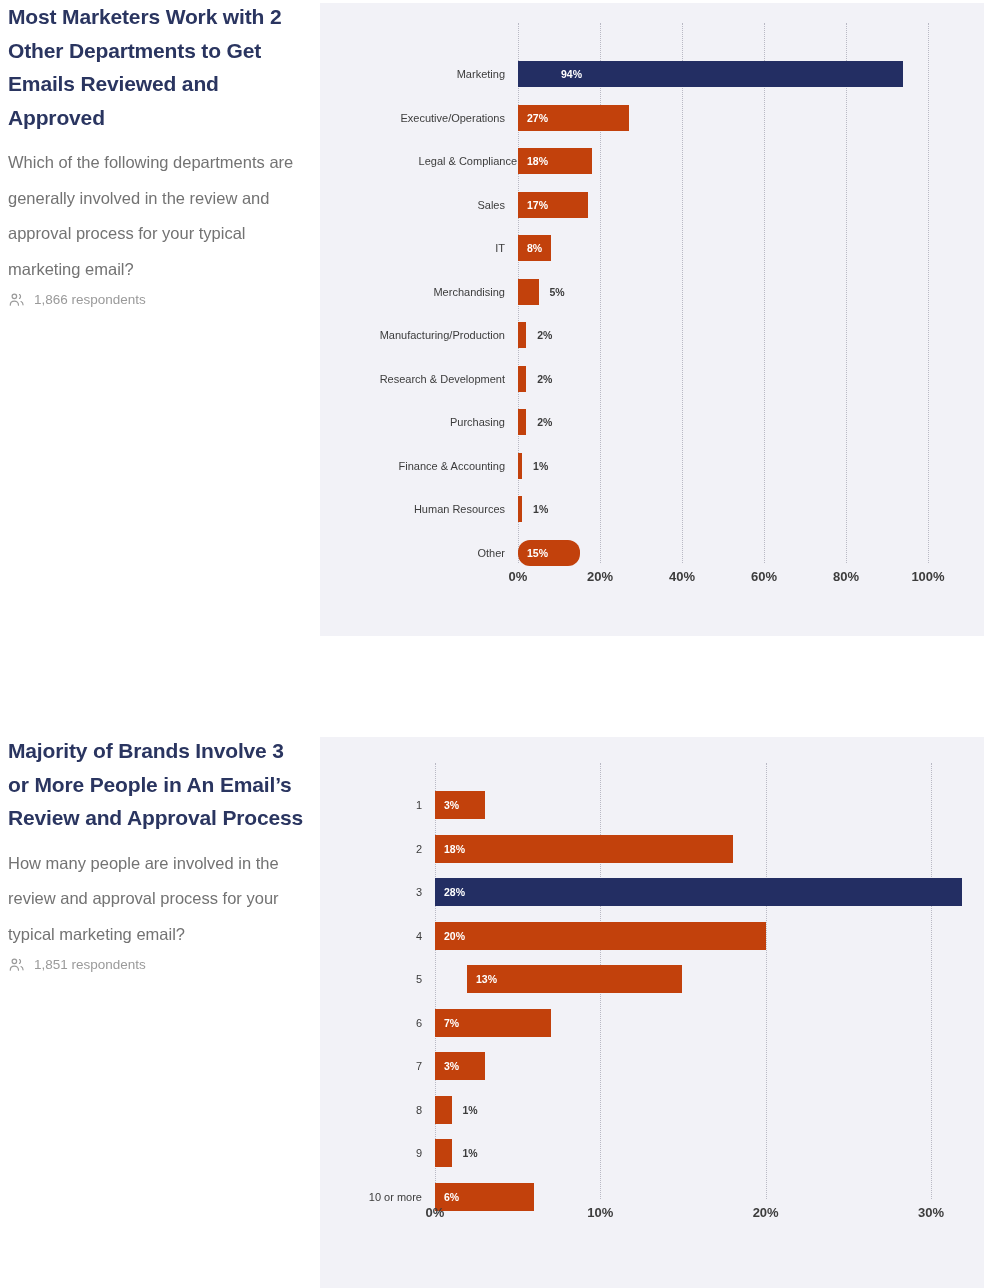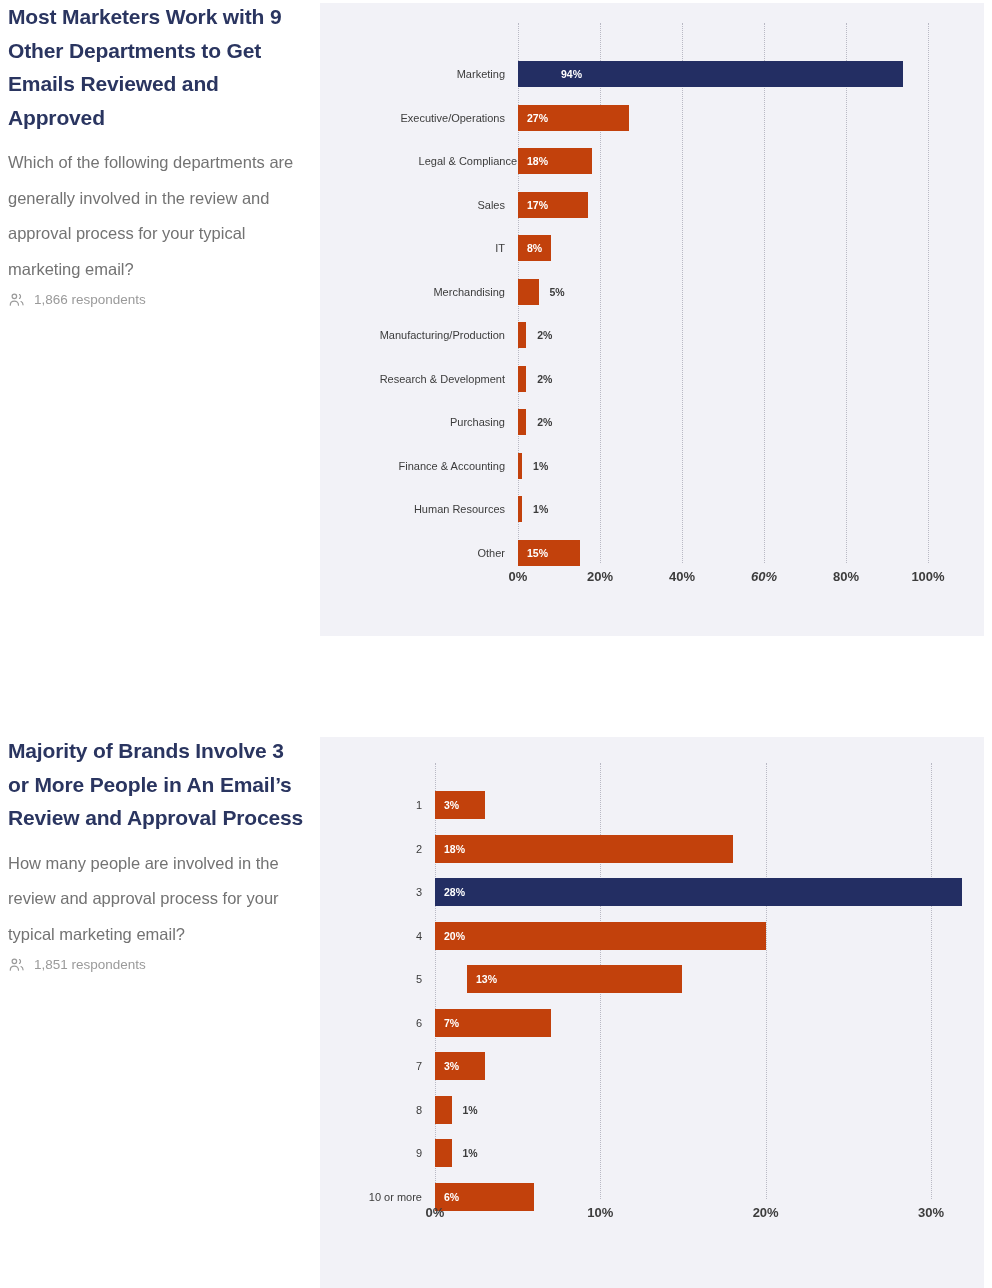--- a/index.html
+++ b/index.html
@@ -102,21 +102,21 @@
     white-space: nowrap;
   }
 </style>
 </head>
 <body>
 
 <div class="page">
 
   <div class="section" id="section-1">
     <div class="text-col">
-      <h2 class="chart-title">Most Marketers Work with 9 Other Departments to Get Emails Reviewed and Approved</h2>
+      <h2 class="chart-title">Most Marketers Work with 2 Other Departments to Get Emails Reviewed and Approved</h2>
       <p class="chart-question">Which of the following departments are generally involved in the review and approval process for your typical marketing email?</p>
       <div class="respondents">
         <span>
           <svg width="17" height="17" viewBox="0 0 24 24" fill="none" stroke="#9a9a9a" stroke-width="1.7" stroke-linecap="round" stroke-linejoin="round">
             <circle cx="9" cy="7.5" r="3.2"></circle>
             <path d="M3.2 20c0-3.3 2.6-5.6 5.8-5.6s5.8 2.3 5.8 5.6"></path>
             <path d="M16.2 5.1a3.2 3.2 0 0 1 0 5.4"></path>
             <path d="M18.4 14.9c1.7.8 2.8 2.5 2.8 4.6"></path>
           </svg>
         </span>
@@ -166,29 +166,29 @@
             <div class="cat-label" style="left: 0px; width: 155px; top: 392px;">Purchasing</div>
             <div class="bar" style="left: 168px; top: 386px; width: 8.2px; height: 26px;"></div>
             <div class="bar-value-out" style="left: 187.2px; top: 393px;">2%</div>
             <div class="cat-label" style="left: 0px; width: 155px; top: 435.5px;">Finance &amp; Accounting</div>
             <div class="bar" style="left: 168px; top: 429.5px; width: 4.1px; height: 26px;"></div>
             <div class="bar-value-out" style="left: 183.1px; top: 436.5px;">1%</div>
             <div class="cat-label" style="left: 0px; width: 155px; top: 479px;">Human Resources</div>
             <div class="bar" style="left: 168px; top: 473px; width: 4.1px; height: 26px;"></div>
             <div class="bar-value-out" style="left: 183.1px; top: 480px;">1%</div>
             <div class="cat-label" style="left: 0px; width: 155px; top: 522.5px;">Other</div>
-            <div class="bar" style="left: 168px; top: 516.5px; width: 61.5px; height: 26px;">
+            <div class="bar" style="left: 168px; top: 516.5px; width: 61.5px; height: 26px; border-radius: 12px;">
               <span class="bar-value-in">15%</span>
             </div>
           </div>
         <div class="xaxis" id="xaxis-1" style="top: 546px;">
             <div class="xtick" style="left: 168px;">0%</div>
             <div class="xtick" style="left: 250px;">20%</div>
             <div class="xtick" style="left: 332px;">40%</div>
-            <div class="xtick" style="left: 414px; font-style: italic;">60%</div>
+            <div class="xtick" style="left: 414px;">60%</div>
             <div class="xtick" style="left: 496px;">80%</div>
             <div class="xtick" style="left: 578px;">100%</div>
           </div>
       </div>
     </div>
   </div>
 
   <div class="section" id="section-2">
     <div class="text-col">
       <h2 class="chart-title">Majority of Brands Involve 3 or More People in An Email’s Review and Approval Process</h2>

